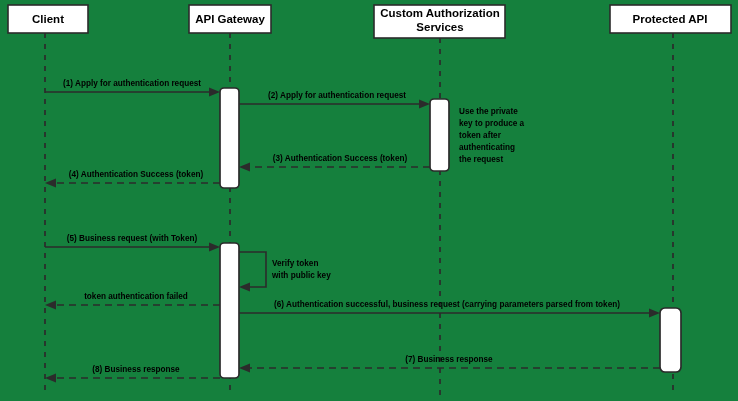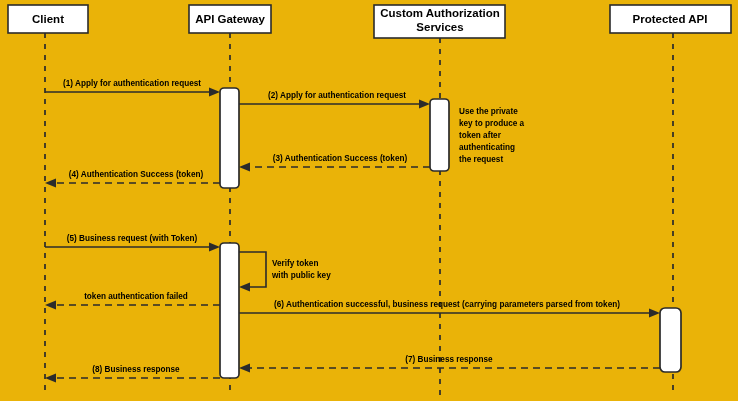--- a/index.html
+++ b/index.html
@@ -7,21 +7,21 @@
     padding: 0;
     background: #ffffff;
   }
   body {
     font-family: "Liberation Sans", sans-serif;
   }
   #diagram-root {
     position: relative;
     width: 738px;
     height: 401px;
-    background: #eab308;
+    background: #15803d;
     overflow: hidden;
   }
   #seq-svg {
     position: absolute;
     top: 0;
     left: 0;
     width: 738px;
     height: 401px;
   }
   .lifeline-box rect {

